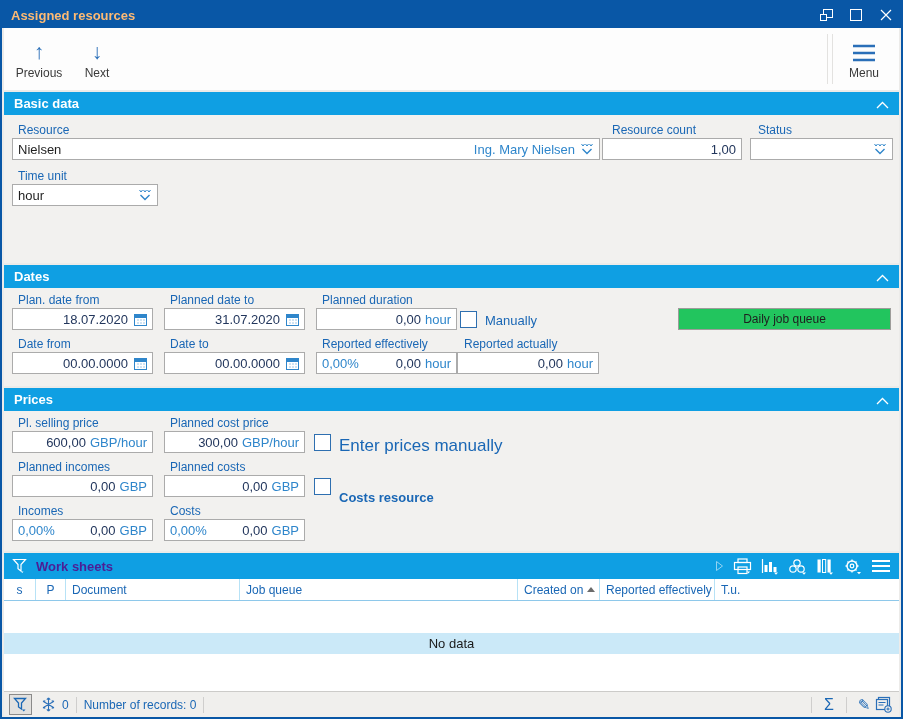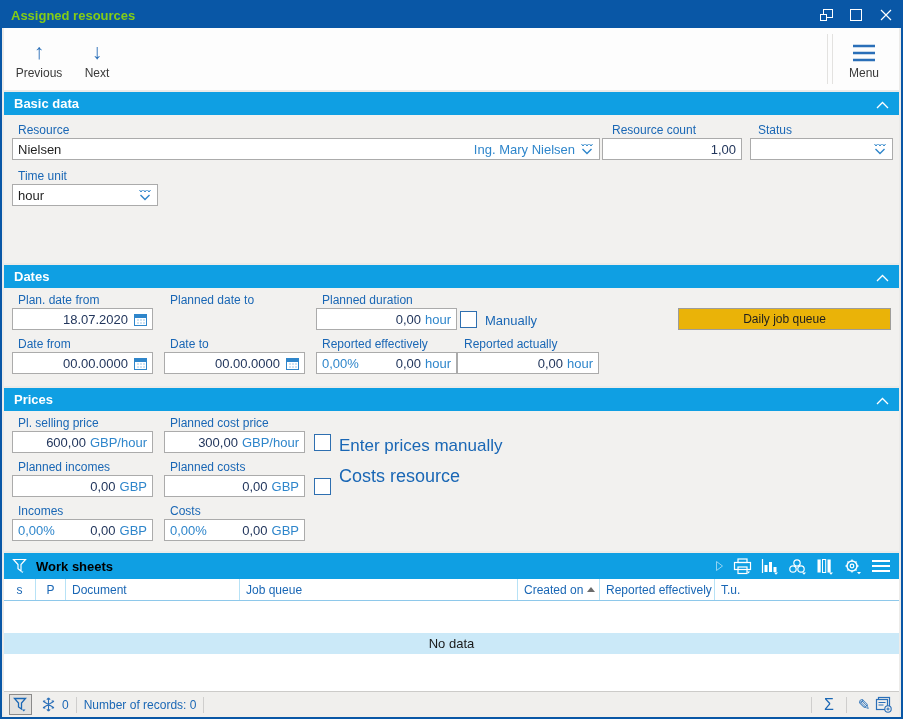--- a/index.html
+++ b/index.html
@@ -12,21 +12,21 @@
     --c-fieldborder:#ababab;
     --c-bg:#ecebe9;
     --c-body:#f2f1ef;
   }
   *{box-sizing:border-box;margin:0;padding:0;}
   html,body{width:903px;height:719px;}
   body{font-family:"Liberation Sans","DejaVu Sans",sans-serif;background:#fff;}
   .window{width:903px;height:719px;border:2px solid var(--c-titlebar);display:flex;flex-direction:column;background:var(--c-bg);}
   
   .titlebar{height:26px;background:var(--c-titlebar);display:flex;align-items:center;padding-left:9px;flex:0 0 auto;}
-  .titlebar .title{color:#84cc16;font-weight:bold;font-size:13px;}
+  .titlebar .title{color:#fdba74;font-weight:bold;font-size:13px;}
   .tb-btns{margin-left:auto;display:flex;align-items:center;height:100%;}
   .tb-btn{width:30px;height:100%;display:flex;align-items:center;justify-content:center;cursor:pointer;}
   
   .content{flex:1;display:flex;flex-direction:column;padding:0 2px;min-height:0;}
   .gap{height:2px;flex:0 0 auto;}
   
   .toolbar{height:62px;background:#fdfdfd;display:flex;align-items:stretch;flex:0 0 auto;padding:2px 6px;}
   .tool-btn{width:58px;display:flex;flex-direction:column;align-items:center;justify-content:center;cursor:pointer;gap:3px;}
   .tool-btn .glyph{height:24px;display:flex;align-items:flex-end;justify-content:center;color:#2a6fb8;font-size:21px;line-height:22px;}
   .tool-btn .tlabel{font-size:12px;color:#3a3a3a;}
@@ -42,25 +42,25 @@
   .field .val{color:var(--c-value);}
   .field .valblack{color:var(--c-text);}
   .field .suffix{color:var(--c-suffix);margin-left:4px;}
   .field .pct{color:var(--c-suffix);margin-right:auto;}
   .field.right{justify-content:flex-end;}
   .field .push{margin-left:auto;}
   .combo-disp{color:var(--c-suffix);margin-left:auto;display:flex;align-items:center;gap:5px;}
   .ddicon{display:flex;align-items:center;}
   .calicon{margin-left:6px;display:flex;align-items:center;cursor:pointer;}
   .checkbox{position:absolute;width:17px;height:17px;background:#fff;border:1px solid #2e6fb0;cursor:pointer;}
-  .btn{position:absolute;height:22px;background:#eab308;border:1px solid #9d9c9a;display:flex;align-items:center;justify-content:center;font-size:12px;color:#1f1f1f;cursor:pointer;}
+  .btn{position:absolute;height:22px;background:#22c55e;border:1px solid #9d9c9a;display:flex;align-items:center;justify-content:center;font-size:12px;color:#1f1f1f;cursor:pointer;}
   
   .worksheets{flex:1;display:flex;flex-direction:column;min-height:0;background:#fff;}
   .ws-header{height:26px;background:var(--c-secheader);display:flex;align-items:center;padding:0 8px;flex:0 0 auto;}
-  .ws-title{color:#000000;font-weight:bold;font-size:13px;margin-left:7px;}
+  .ws-title{color:#4c1d95;font-weight:bold;font-size:13px;margin-left:7px;}
   .ws-icons{margin-left:auto;display:flex;align-items:center;gap:9px;}
   .ws-icons .wsi{display:flex;align-items:center;cursor:pointer;}
   .thead{height:22px;background:#fff;border-bottom:1px solid #8ec8ea;display:flex;flex:0 0 auto;font-size:12px;color:var(--c-label);}
   .th{display:flex;align-items:center;padding:0 6px;border-right:1px solid #b7e2f6;overflow:hidden;white-space:nowrap;}
   .th.center{justify-content:center;padding:0 2px;}
   .sortarrow{width:0;height:0;border-left:4px solid transparent;border-right:4px solid transparent;border-bottom:5px solid #6b6b6b;margin-left:4px;flex:0 0 auto;}
   .tbody{flex:1;position:relative;background:#fff;min-height:0;}
   .nodata{position:absolute;left:0;right:0;top:32px;height:21px;background:#cbe9f8;display:flex;align-items:center;justify-content:center;font-size:13px;color:#1a1a1a;}
   
   .statusbar{height:26px;background:#f0efed;border-top:1px solid #cccbc9;display:flex;align-items:center;padding:0 5px;flex:0 0 auto;font-size:12px;color:var(--c-label);}
@@ -189,20 +189,30 @@
         <span class="val">18.07.2020</span>
         <span class="calicon">
           <svg width="13" height="13" viewBox="0 0 13 13">
               <rect x="0.5" y="1.5" width="12" height="11" fill="none" stroke="#2f86cb"></rect>
               <rect x="0.5" y="1.5" width="12" height="3" fill="#2f86cb" stroke="#2f86cb"></rect>
               <path d="M3 7h2M6 7h2M9 7h2M3 10h2M6 10h2M9 10h2" stroke="#9ec7e8"></path>
             </svg>
         </span>
       </div>
       <span class="flabel" style="left:166px;top:5px;">Planned date to</span>
+      <div class="field right" style="left:160px;top:20px;width:141px;">
+        <span class="val">31.07.2020</span>
+        <span class="calicon">
+          <svg width="13" height="13" viewBox="0 0 13 13">
+              <rect x="0.5" y="1.5" width="12" height="11" fill="none" stroke="#2f86cb"></rect>
+              <rect x="0.5" y="1.5" width="12" height="3" fill="#2f86cb" stroke="#2f86cb"></rect>
+              <path d="M3 7h2M6 7h2M9 7h2M3 10h2M6 10h2M9 10h2" stroke="#9ec7e8"></path>
+            </svg>
+        </span>
+      </div>
       <span class="flabel" style="left:318px;top:5px;">Planned duration</span>
       <div class="field right" style="left:312px;top:20px;width:141px;">
         <span class="val">0,00</span>
         <span class="suffix">hour</span>
       </div>
       <div class="checkbox" style="left:456px;top:23px;"></div>
       <span class="flabel" style="left:481px;top:25px;font-size:13px;">Manually</span>
       <div class="btn" style="left:674px;top:20px;width:213px;">
         <span>Daily job queue</span>
       </div>
@@ -269,21 +279,21 @@
       <div class="field right" style="left:8px;top:64px;width:141px;">
         <span class="val">0,00</span>
         <span class="suffix">GBP</span>
       </div>
       <span class="flabel" style="left:166px;top:49px;">Planned costs</span>
       <div class="field right" style="left:160px;top:64px;width:141px;">
         <span class="val">0,00</span>
         <span class="suffix">GBP</span>
       </div>
       <div class="checkbox" style="left:310px;top:67px;"></div>
-      <span class="flabel" style="left:335px;top:55px;font-size:18px;">Costs resource</span>
+      <span class="flabel" style="left:335px;top:79px;font-size:13px;font-weight:bold;">Costs resource</span>
 
       <span class="flabel" style="left:14px;top:93px;">Incomes</span>
       <div class="field" style="left:8px;top:108px;width:141px;">
         <span class="pct">0,00%</span>
         <span class="val">0,00</span>
         <span class="suffix">GBP</span>
       </div>
       <span class="flabel" style="left:166px;top:93px;">Costs</span>
       <div class="field" style="left:160px;top:108px;width:141px;">
         <span class="pct">0,00%</span>

